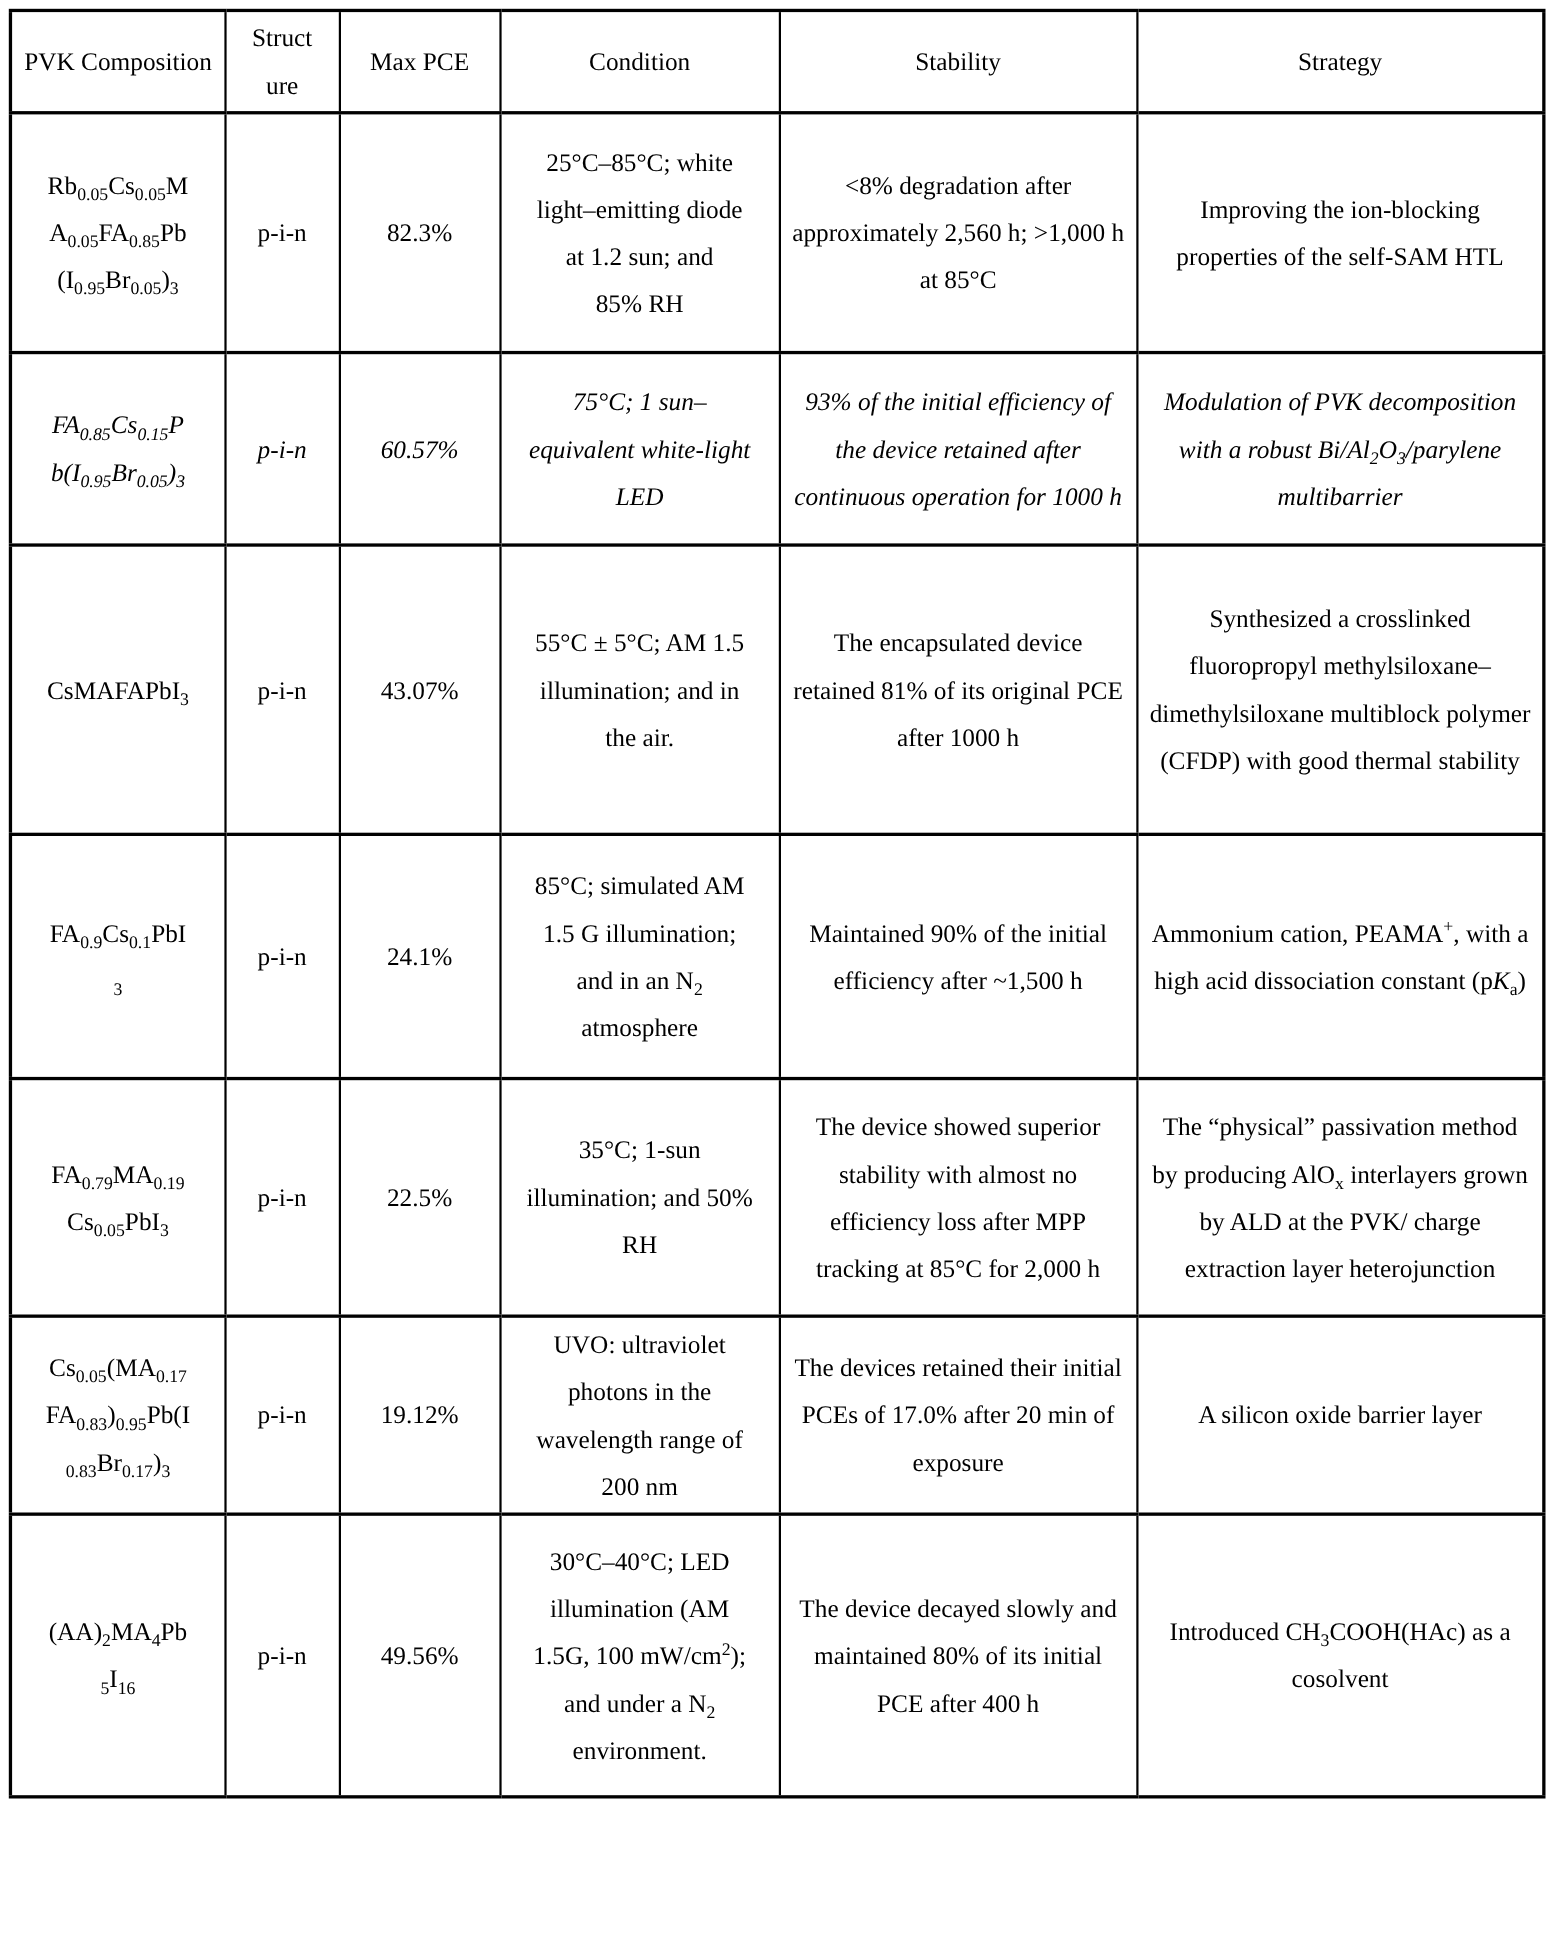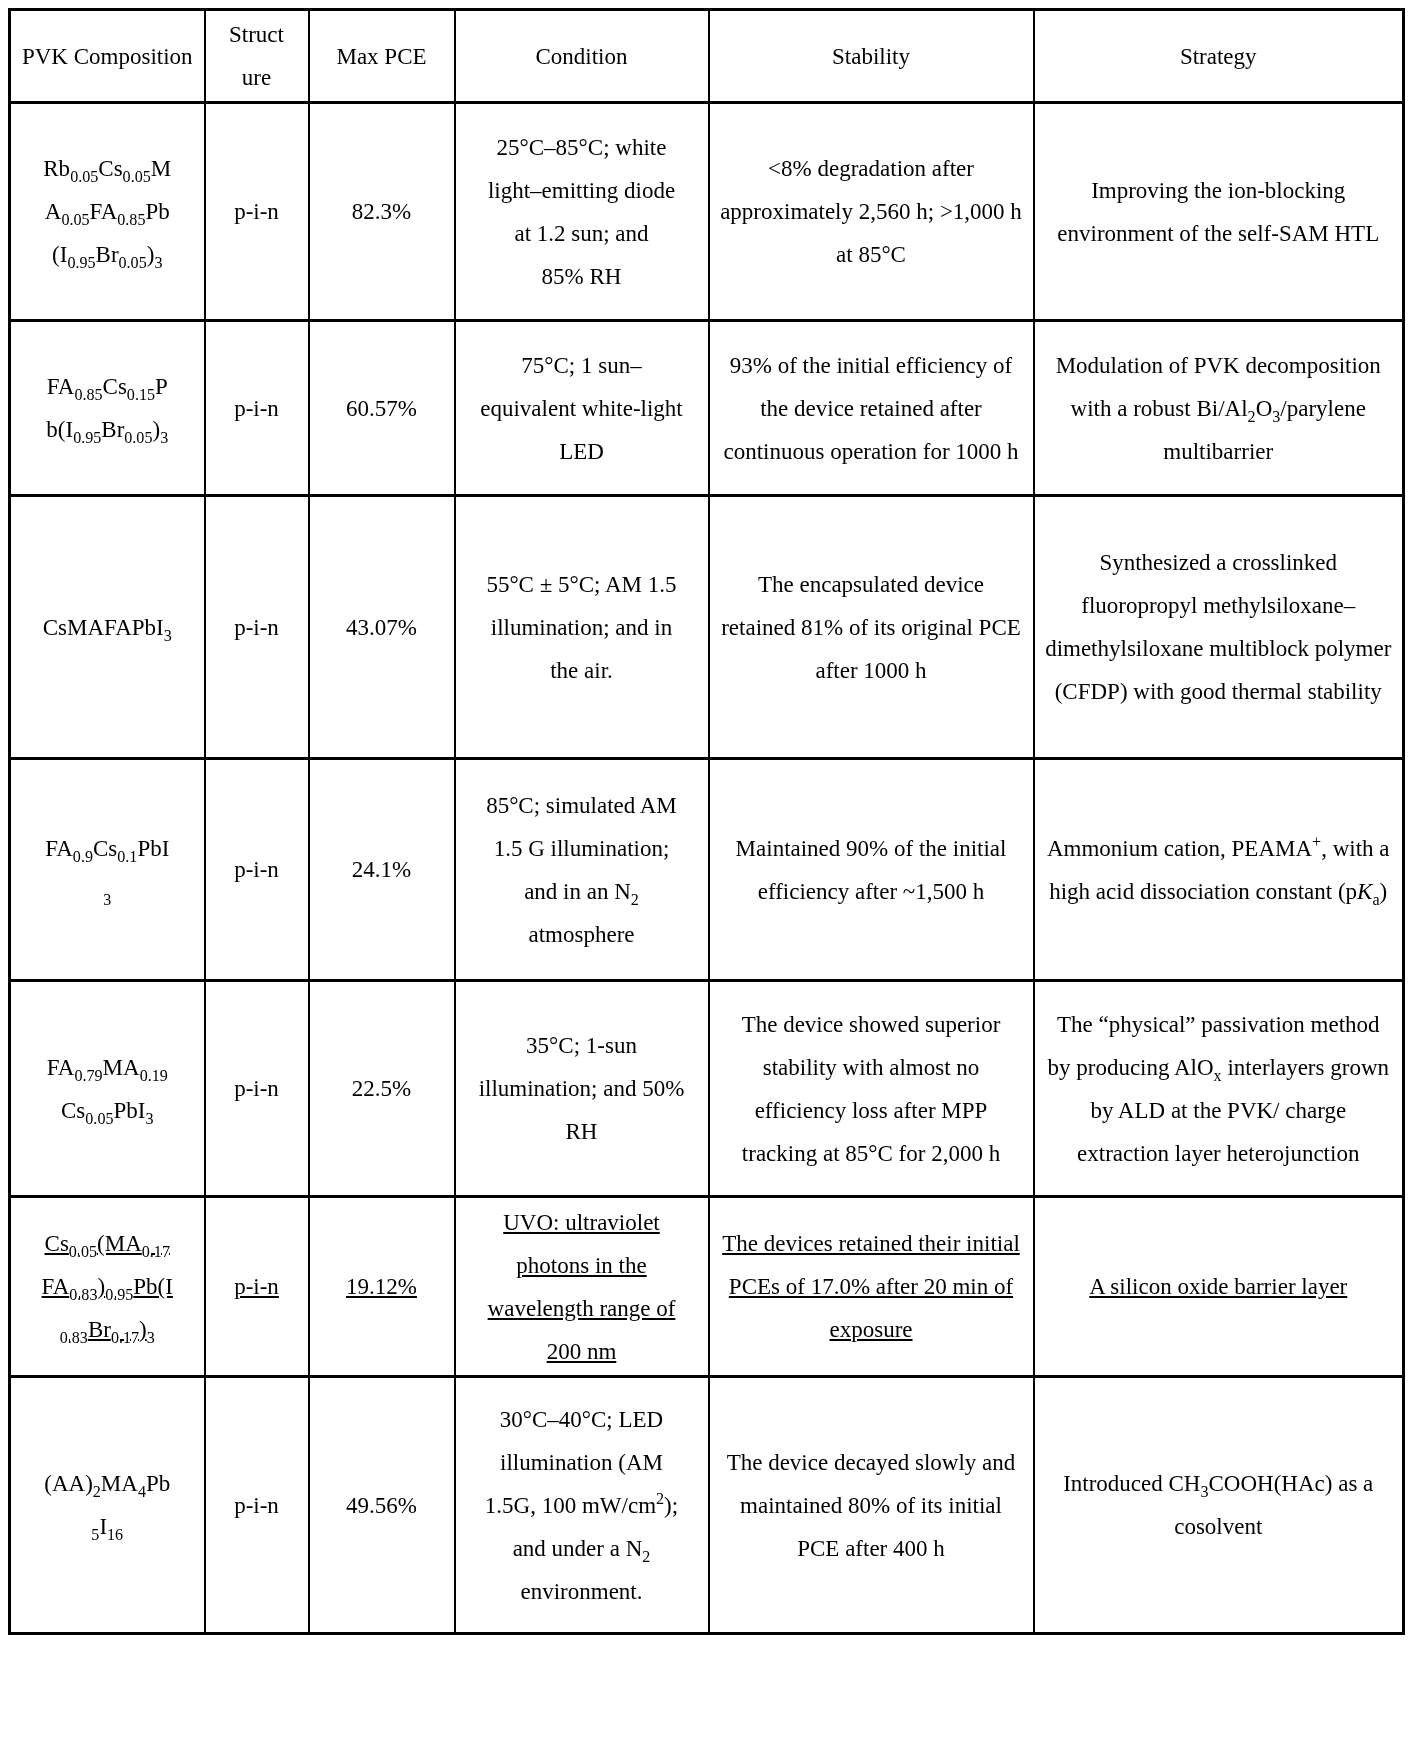--- a/index.html
+++ b/index.html
@@ -29,25 +29,25 @@
     line-height: 43px;
     font-weight: normal;
     overflow: hidden;
   }
   
   table.pvk td:nth-child(4) { padding: 2px 22px; }
   sub, sup { font-size: 70%; line-height: 0; }
   
   tr.rh { height: 86px; }
   tr.r1 { height: 218px; }
-  tr.r2 { height: 175px; }
+  tr.r2 { height: 175px; font-style: italic; }
   tr.r3 { height: 263px; }
   tr.r4 { height: 222px; }
   tr.r5 { height: 216px; }
-  tr.r6 { height: 180px; text-decoration: underline; }
+  tr.r6 { height: 180px; }
   tr.r7 { height: 257px; }
   tr.r8 { height: 127px; }
   
   col.c1 { width: 195px; }
   col.c2 { width: 104px; }
   col.c3 { width: 146px; }
   col.c4 { width: 254px; }
   col.c5 { width: 325px; }
   col.c6 { width: 370px; }
 </style>
@@ -73,21 +73,21 @@
       <th>Strategy</th>
     </tr>
   </thead>
   <tbody>
     <tr class="r1">
       <td>Rb<sub>0.05</sub>Cs<sub>0.05</sub>M<br>A<sub>0.05</sub>FA<sub>0.85</sub>Pb<br>(I<sub>0.95</sub>Br<sub>0.05</sub>)<sub>3</sub></td>
       <td>p-i-n</td>
       <td>82.3%</td>
       <td>25°C–85°C; white light–emitting diode at 1.2 sun; and<br>85% RH</td>
       <td>&lt;8% degradation after approximately 2,560 h; &gt;1,000 h at 85°C</td>
-      <td>Improving the ion-blocking environment of the self-SAM HTL</td>
+      <td>Improving the ion-blocking properties of the self-SAM HTL</td>
     </tr>
     <tr class="r2">
       <td>FA<sub>0.85</sub>Cs<sub>0.15</sub>P<br>b(I<sub>0.95</sub>Br<sub>0.05</sub>)<sub>3</sub></td>
       <td>p-i-n</td>
       <td>60.57%</td>
       <td>75°C; 1 sun–equivalent white-light LED</td>
       <td>93% of the initial efficiency of the device retained after continuous operation for 1000 h</td>
       <td>Modulation of PVK decomposition with a robust Bi/Al<sub>2</sub>O<sub>3</sub>/parylene multibarrier</td>
     </tr>
     <tr class="r3">

